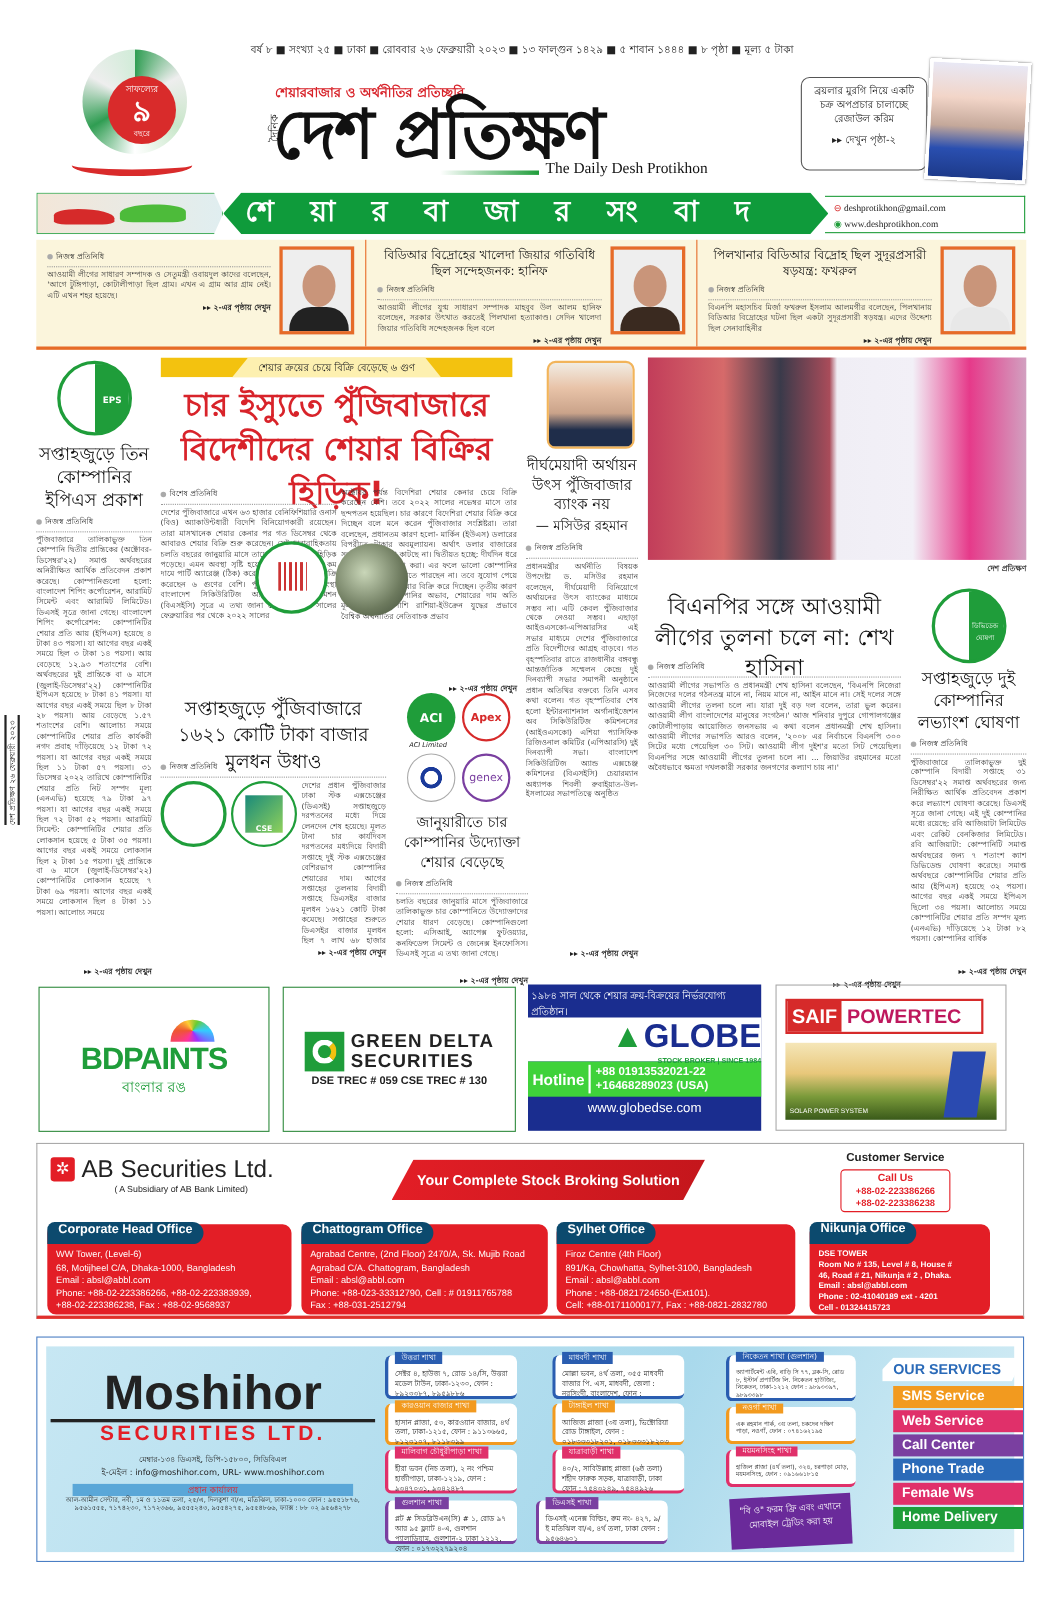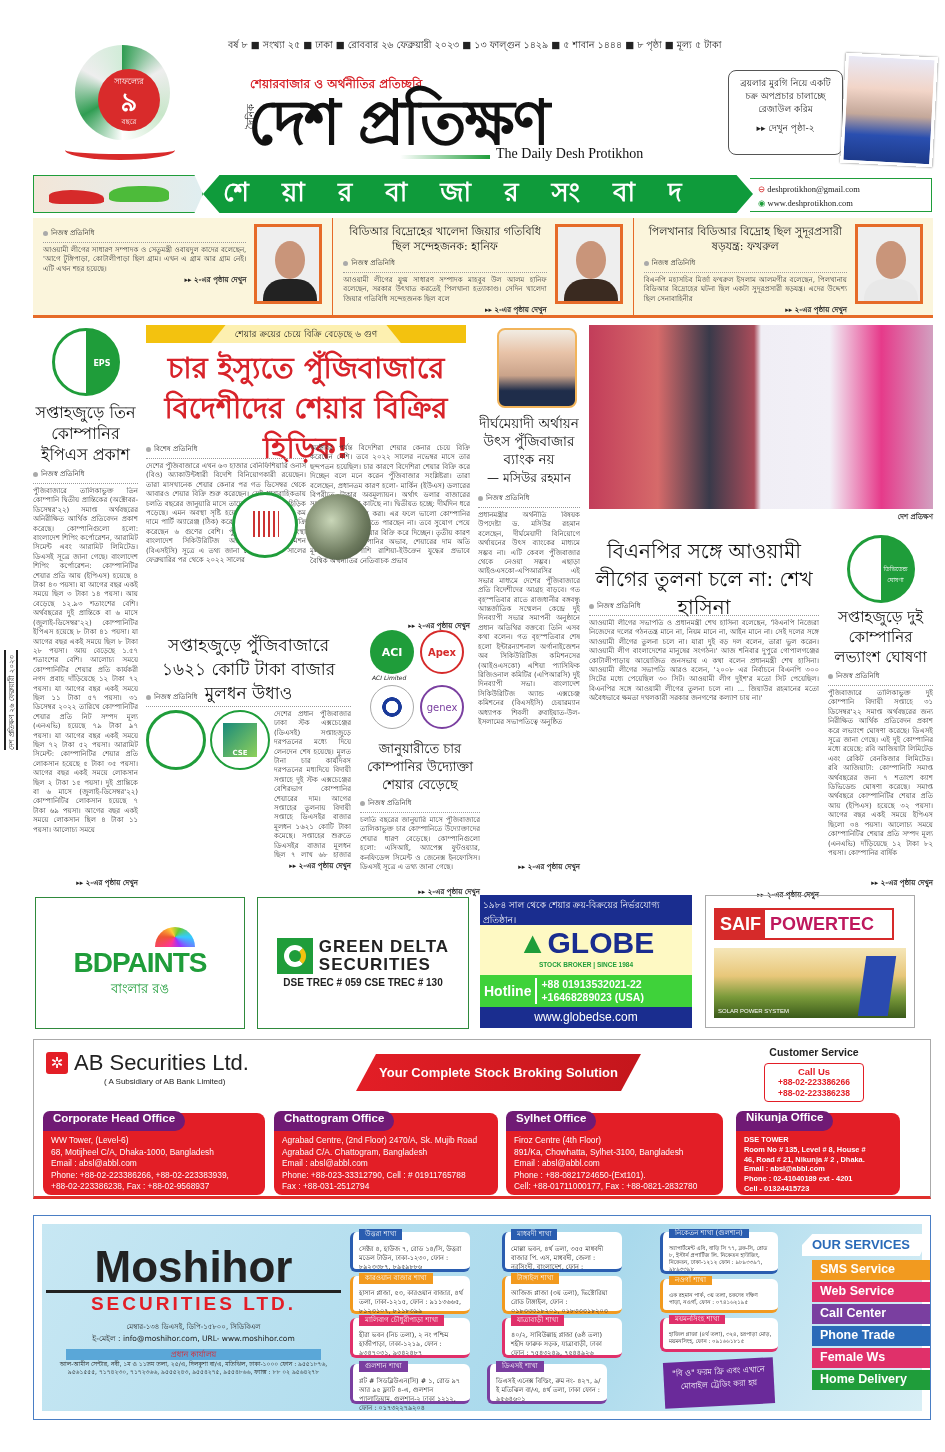--- a/index.html
+++ b/index.html
@@ -45,21 +45,21 @@
 .photo-rally{left:589px;top:325px;width:344px;height:184px;background:linear-gradient(90deg,#c23d5a 0,#d66a6a 20%,#3a3a4a 35%,#a94c5a 48%,#f0eef5 50%,#f2f0f7 70%,#e63a8a 85%,#d2a0c0 100%)}
 .caption{left:589px;top:512px;width:344px;font-size:7px;line-height:10px;color:#333}
 .head2{left:589px;top:537px;width:230px;font-size:20px;text-align:center;line-height:28px;color:#111}
 .head3{left:146px;top:633px;width:205px;font-size:17px;text-align:center;line-height:24px;color:#111}
 
 .ad{border:1px solid #2f8a3c;background:#fff}
 .globe{left:480px;top:895px;width:212px;height:133px;background:#1a2d8f}
 .saif{left:705px;top:895px;width:210px;height:133px;border:1px solid #aaa}
 .ab{left:33px;top:1039px;width:898px;height:160px;border:1px solid #aaa;border-bottom:3px solid #e0302c}
 .ab-office{position:absolute;top:73px;height:82px;background:#e31e26;border-radius:8px;color:#fff;font-size:8.4px;line-height:11.5px;padding:22px 8px 0}
-.ab-office .tag{position:absolute;left:0;top:-2px;height:20px;padding:2px 10px;background:#701a75;border-radius:8px 12px 12px 0;font-size:11.5px;font-weight:bold;font-family:"Liberation Sans",sans-serif;white-space:nowrap}
+.ab-office .tag{position:absolute;left:0;top:-2px;height:20px;padding:2px 10px;background:#0c4a6e;border-radius:8px 12px 12px 0;font-size:11.5px;font-weight:bold;font-family:"Liberation Sans",sans-serif;white-space:nowrap}
 .moshihor{left:33px;top:1215px;width:898px;height:205px;border:1px solid #4a7ec4;padding:8px}
 .mosh-inner{width:100%;height:100%;background:linear-gradient(120deg,#c7e7f3,#a9d9ec 60%,#d9eff6);position:relative}
 .branch{position:absolute;background:#fff;border-radius:6px;font-size:6.5px;line-height:9px;padding:13px 6px 3px;color:#222}
 .branch .bt{position:absolute;left:6px;top:-3px;padding:1px 6px;color:#fff;font-size:7px;white-space:nowrap}
 .svc{position:absolute;left:770px;width:118px;height:20px;color:#fff;font-weight:bold;font-size:12.5px;font-family:"Liberation Sans",sans-serif;padding:2px 8px}
 .sidebar-tag{left:4px;top:650px;width:14px;height:100px;font-size:7px;writing-mode:vertical-rl;transform:rotate(180deg);border-left:2px solid #222;border-right:2px solid #222}
 </style>
 </head>
 <body>
 
@@ -249,21 +249,21 @@
       </div>
     <div style="font-weight:bold;color:#222;font-size:17px;line-height:18px;letter-spacing:1px">
         <div>GREEN DELTA</div>
         <div>SECURITIES</div>
       </div>
   </div>
   <div style="font-size:10px;font-weight:bold;margin-top:3px">DSE TREC # 059  CSE TREC # 130</div>
 </div>
 <div class="abs globe" style="font-family:'Liberation Sans',sans-serif">
   <div style="color:#fff;font-size:9px;padding:3px;height:30px">১৯৮৪ সাল থেকে শেয়ার ক্রয়-বিক্রয়ের নির্ভরযোগ্য প্রতিষ্ঠান।</div>
-  <div style="background:#fef9c3;height:50px;text-align:center">
+  <div style="background:#ffffff;height:40px;text-align:right">
     <div style="font-size:30px;font-weight:bold;color:#1a2d8f;line-height:36px"><span style="color:#1f9d3a">▲</span><span>GLOBE</span></div>
     <div style="font-size:6.5px;color:#1f9d3a;font-weight:bold">STOCK BROKER | SINCE 1984</div>
   </div>
   <div style="background:#3fd23a;height:32px;color:#fff;display:flex;align-items:center;padding:0 4px;gap:4px">
     <div style="font-size:14px;font-weight:bold">Hotline</div>
     <div style="border-left:2px solid #fff;padding-left:4px;font-size:10.5px;font-weight:bold;line-height:13px">
         <div>+88 01913532021-22</div>
         <div>+16468289023 (USA)</div>
       </div>
   </div>

